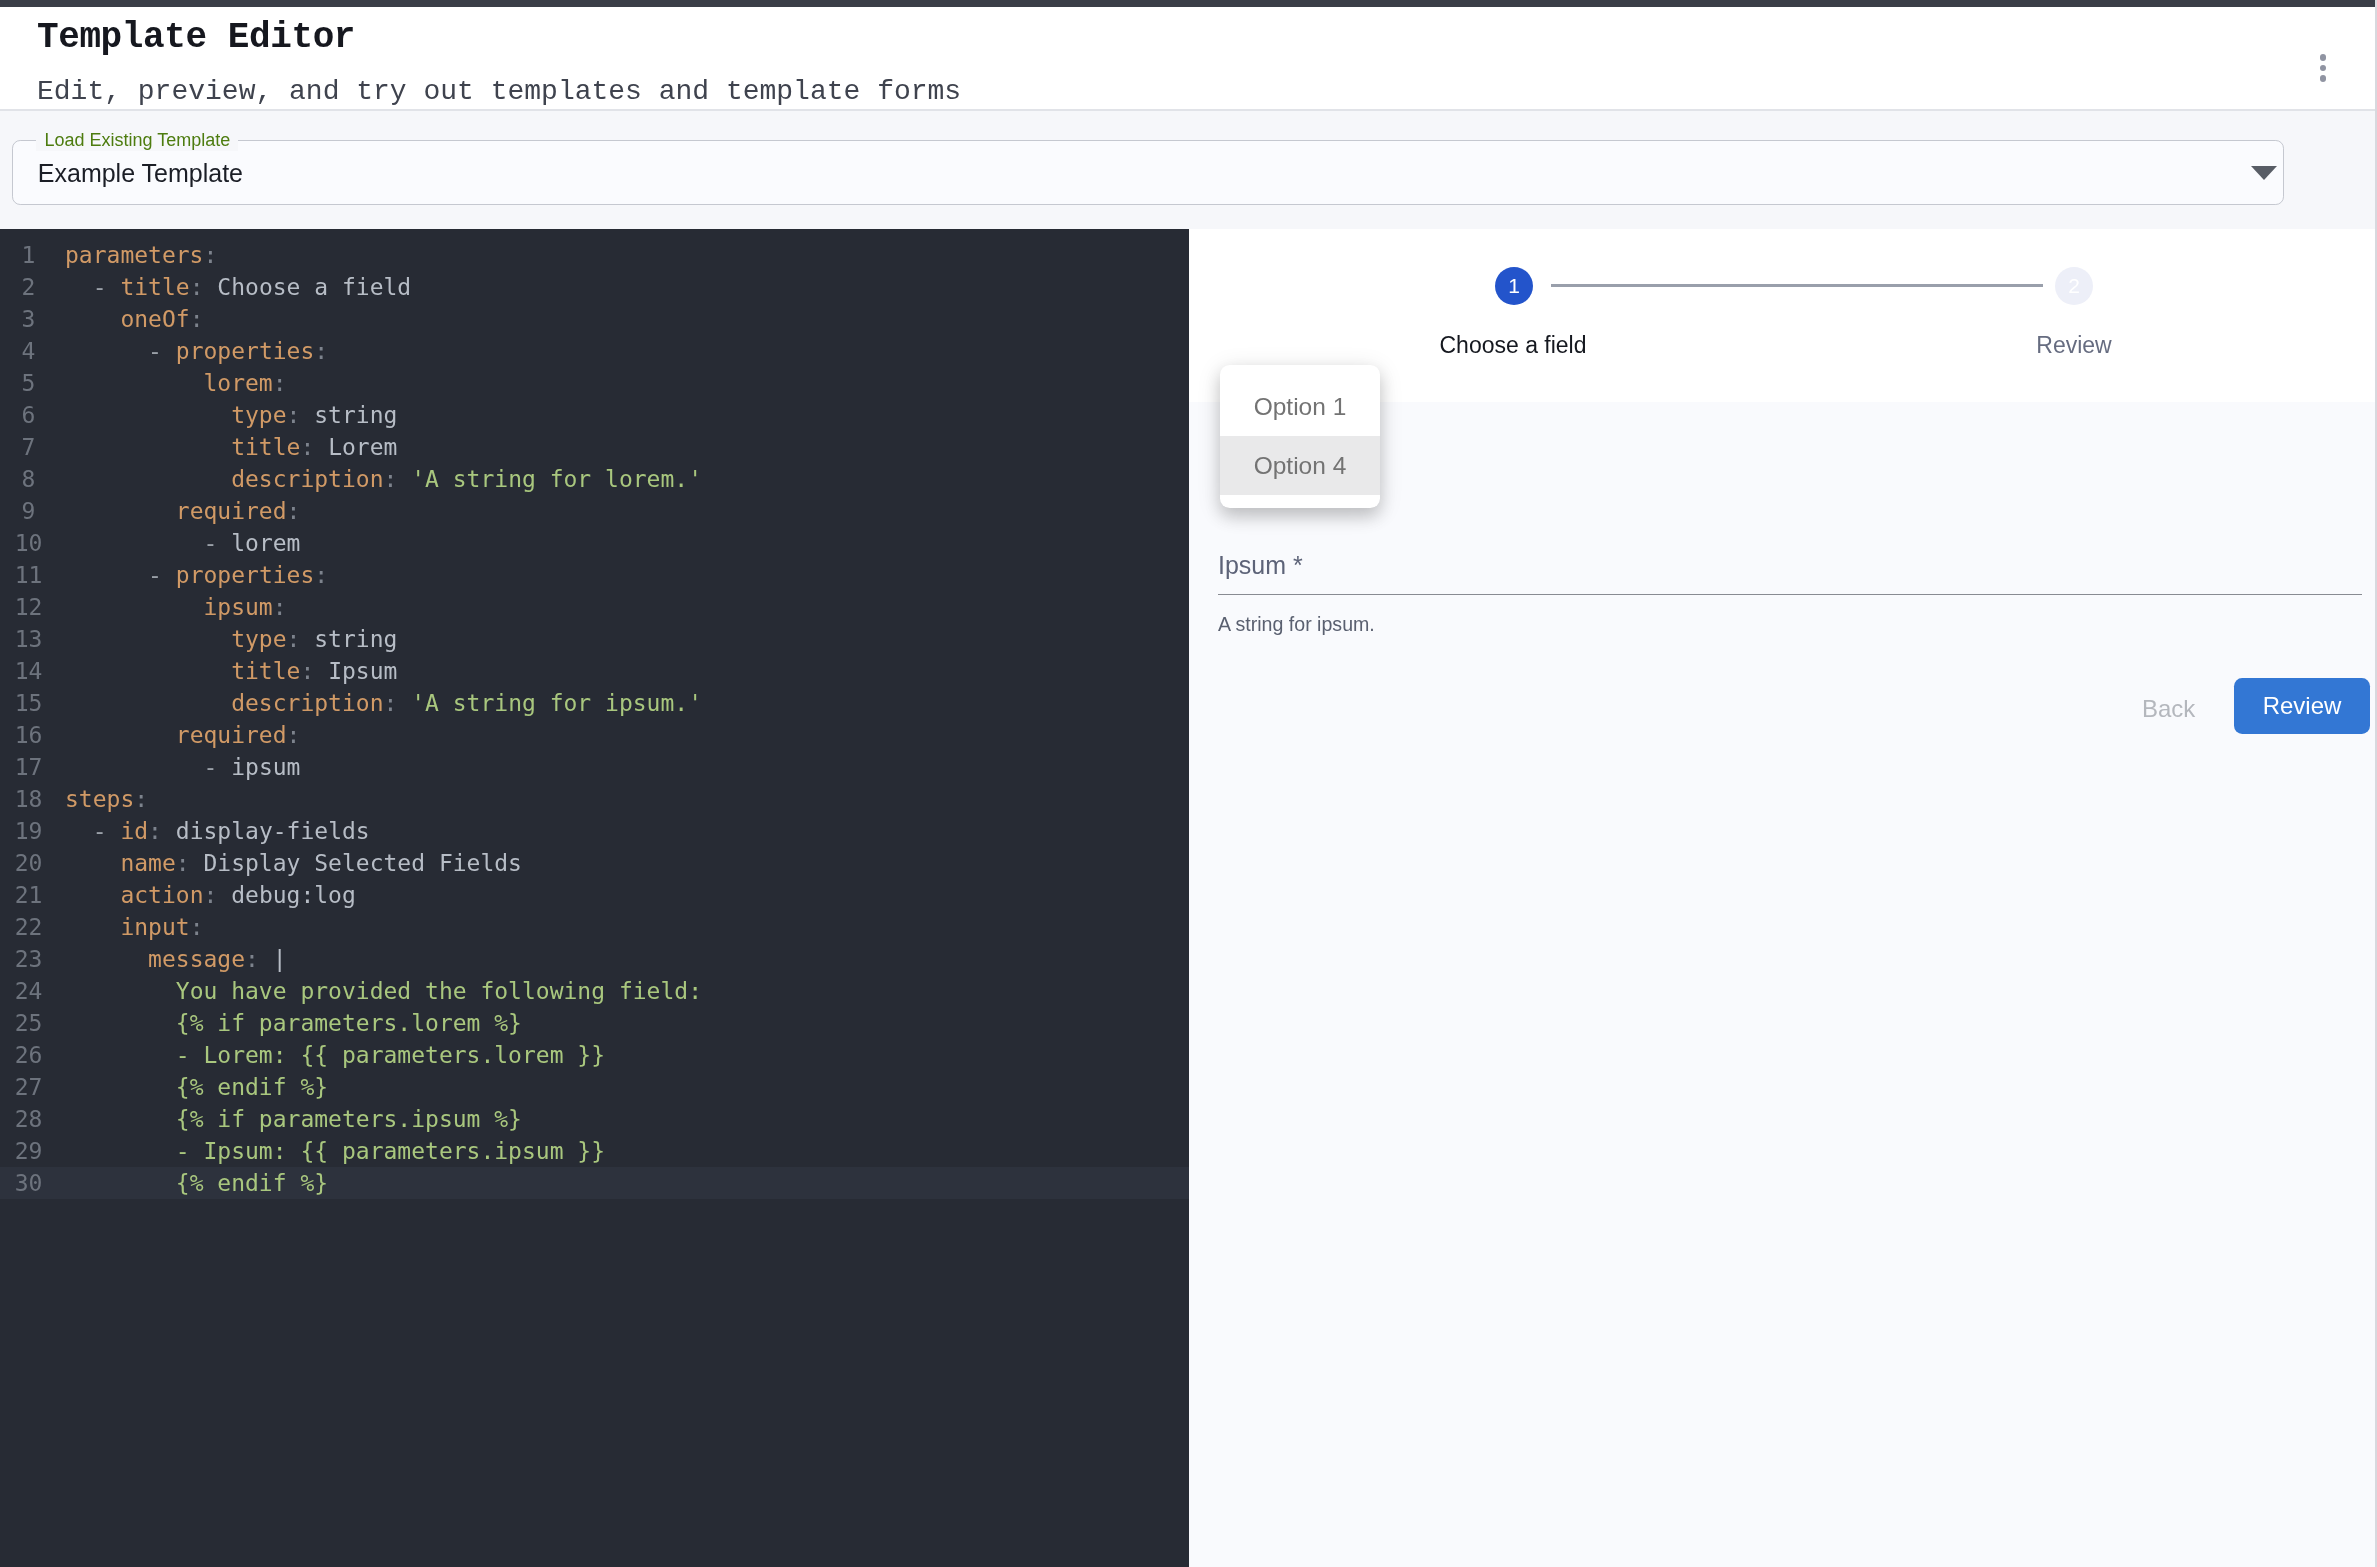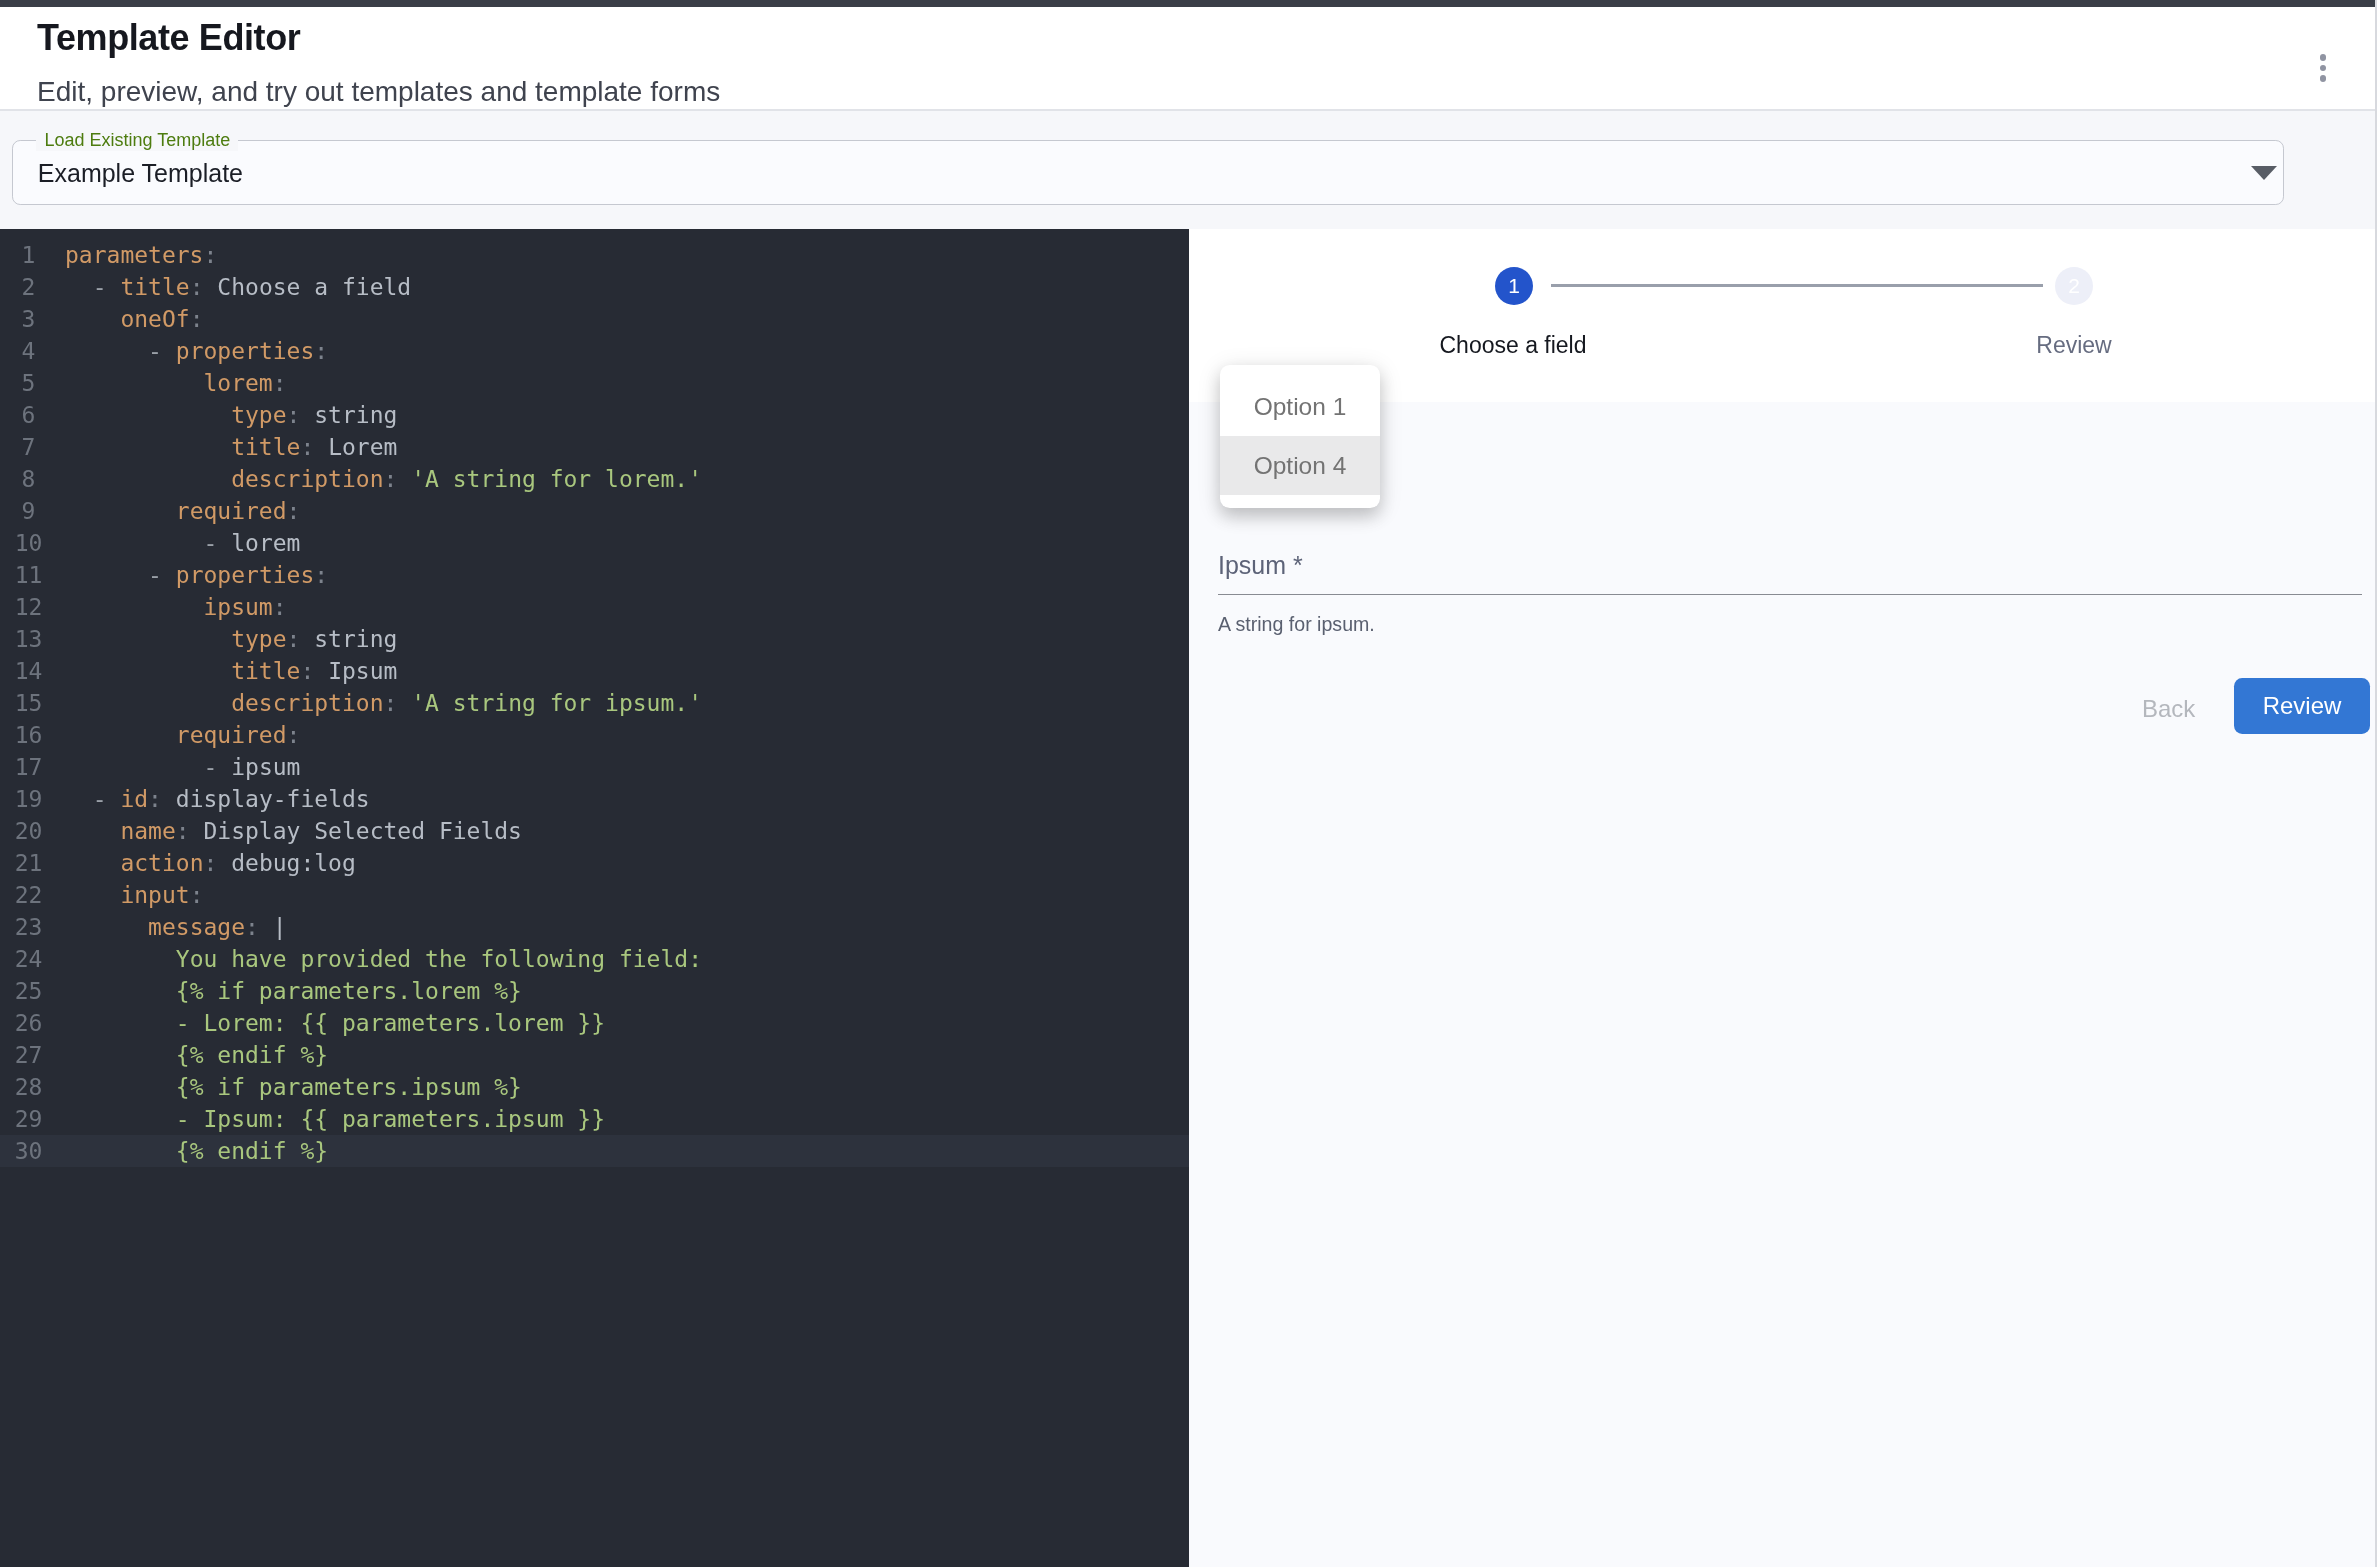--- a/index.html
+++ b/index.html
@@ -7,21 +7,21 @@
     width:2377px;height:1567px;overflow:hidden;position:relative;
     background:#ffffff;
     font-family:"Liberation Sans", sans-serif;
     -webkit-font-smoothing:antialiased;
   }
   
   .top-strip{position:absolute;left:0;top:0;width:2377px;height:7.4px;background:#3a3e47;}
   .page-right-border{position:absolute;top:0;right:0;width:1.6px;height:1567px;background:#d7d9de;z-index:50;}
 
   
-  .header{position:absolute;left:0;top:7.4px;width:2377px;height:102px;background:#ffffff;}
+  .header{position:absolute;left:0;top:7.4px;width:2377px;height:102px;background:#ffffff;font-family:Liberation Mono, monospace;}
   .page-title{position:absolute;left:37px;top:9.8px;font-size:36px;font-weight:700;color:#16181f;letter-spacing:-0.4px;}
   .page-subtitle{position:absolute;left:37px;top:69px;font-size:28px;color:#3f434e;}
   .kebab{position:absolute;left:2304px;top:36px;width:38px;height:49px;display:flex;flex-direction:column;align-items:center;justify-content:center;gap:4.1px;cursor:pointer;}
   .kebab i{width:6.5px;height:6.5px;border-radius:50%;background:#9094a2;display:block;}
   .header-divider{position:absolute;left:0;top:109px;width:2377px;height:1.6px;background:#e1e3e8;}
 
   
   .loader-band{position:absolute;left:0;top:111px;width:2377px;height:118px;background:#f6f7fa;}
   .select-field{
     position:absolute;left:12.3px;top:29px;width:2272px;height:65px;box-sizing:border-box;
@@ -146,20 +146,21 @@
       <div class="code-row"><span class="ln">8</span><span class="code"><span class="tok-sp">            </span><span class="tok-k">description</span><span class="tok-p">: </span><span class="tok-s">'A string for lorem.'</span></span></div>
       <div class="code-row"><span class="ln">9</span><span class="code"><span class="tok-sp">        </span><span class="tok-k">required</span><span class="tok-p">:</span></span></div>
       <div class="code-row"><span class="ln">10</span><span class="code"><span class="tok-sp">          </span><span class="tok-d">- </span><span class="tok-v">lorem</span></span></div>
       <div class="code-row"><span class="ln">11</span><span class="code"><span class="tok-sp">      </span><span class="tok-d">- </span><span class="tok-k">properties</span><span class="tok-p">:</span></span></div>
       <div class="code-row"><span class="ln">12</span><span class="code"><span class="tok-sp">          </span><span class="tok-k">ipsum</span><span class="tok-p">:</span></span></div>
       <div class="code-row"><span class="ln">13</span><span class="code"><span class="tok-sp">            </span><span class="tok-k">type</span><span class="tok-p">: </span><span class="tok-v">string</span></span></div>
       <div class="code-row"><span class="ln">14</span><span class="code"><span class="tok-sp">            </span><span class="tok-k">title</span><span class="tok-p">: </span><span class="tok-v">Ipsum</span></span></div>
       <div class="code-row"><span class="ln">15</span><span class="code"><span class="tok-sp">            </span><span class="tok-k">description</span><span class="tok-p">: </span><span class="tok-s">'A string for ipsum.'</span></span></div>
       <div class="code-row"><span class="ln">16</span><span class="code"><span class="tok-sp">        </span><span class="tok-k">required</span><span class="tok-p">:</span></span></div>
       <div class="code-row"><span class="ln">17</span><span class="code"><span class="tok-sp">          </span><span class="tok-d">- </span><span class="tok-v">ipsum</span></span></div>
+      <div class="code-row"><span class="ln">18</span><span class="code"><span class="tok-k">steps</span><span class="tok-p">:</span></span></div>
       <div class="code-row"><span class="ln">19</span><span class="code"><span class="tok-sp">  </span><span class="tok-d">- </span><span class="tok-k">id</span><span class="tok-p">: </span><span class="tok-v">display-fields</span></span></div>
       <div class="code-row"><span class="ln">20</span><span class="code"><span class="tok-sp">    </span><span class="tok-k">name</span><span class="tok-p">: </span><span class="tok-v">Display Selected Fields</span></span></div>
       <div class="code-row"><span class="ln">21</span><span class="code"><span class="tok-sp">    </span><span class="tok-k">action</span><span class="tok-p">: </span><span class="tok-v">debug:log</span></span></div>
       <div class="code-row"><span class="ln">22</span><span class="code"><span class="tok-sp">    </span><span class="tok-k">input</span><span class="tok-p">:</span></span></div>
       <div class="code-row"><span class="ln">23</span><span class="code"><span class="tok-sp">      </span><span class="tok-k">message</span><span class="tok-p">: </span><span class="tok-v">|</span></span></div>
       <div class="code-row"><span class="ln">24</span><span class="code"><span class="tok-sp">        </span><span class="tok-s">You have provided the following field:</span></span></div>
       <div class="code-row"><span class="ln">25</span><span class="code"><span class="tok-sp">        </span><span class="tok-s">{% if parameters.lorem %}</span></span></div>
       <div class="code-row"><span class="ln">26</span><span class="code"><span class="tok-sp">        </span><span class="tok-s">- Lorem: {{ parameters.lorem }}</span></span></div>
       <div class="code-row"><span class="ln">27</span><span class="code"><span class="tok-sp">        </span><span class="tok-s">{% endif %}</span></span></div>
       <div class="code-row"><span class="ln">28</span><span class="code"><span class="tok-sp">        </span><span class="tok-s">{% if parameters.ipsum %}</span></span></div>

